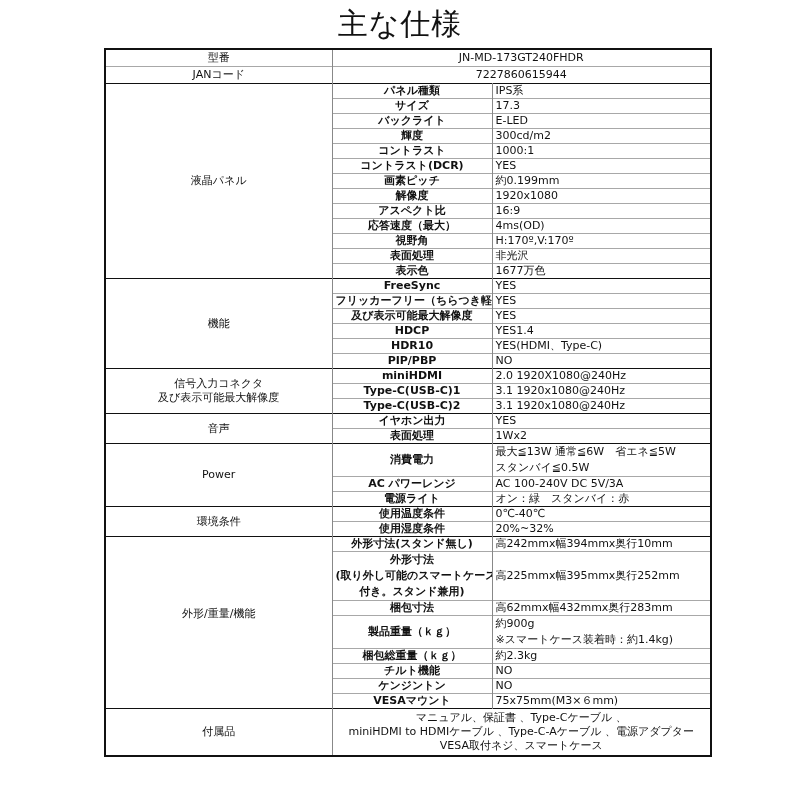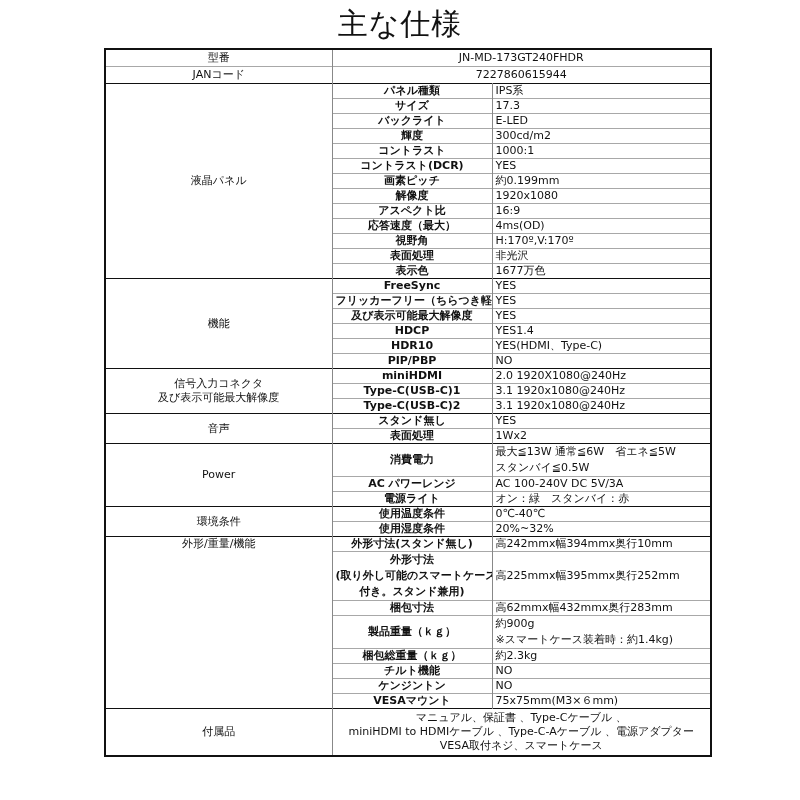--- a/index.html
+++ b/index.html
@@ -138,21 +138,21 @@
         <td class="sub">Type-C(USB-C)1</td>
         <td class="val">3.1 1920x1080@240Hz</td>
       </tr>
     <tr>
         <td class="sub">Type-C(USB-C)2</td>
         <td class="val">3.1 1920x1080@240Hz</td>
       </tr>
 
     <tr class="gstart">
       <td class="grp" rowspan="2">音声</td>
-      <td class="sub">スタンド無し</td>
+      <td class="sub">イヤホン出力</td>
       <td class="val">YES</td>
     </tr>
     <tr>
         <td class="sub">表面処理</td>
         <td class="val">1Wx2</td>
       </tr>
 
     <tr class="gstart">
       <td class="grp" rowspan="3">Power</td>
       <td class="sub">消費電力</td>
@@ -174,21 +174,21 @@
       <td class="grp" rowspan="2">環境条件</td>
       <td class="sub">使用温度条件</td>
       <td class="val">0℃-40℃</td>
     </tr>
     <tr>
         <td class="sub">使用湿度条件</td>
         <td class="val">20%~32%</td>
       </tr>
 
     <tr class="gstart">
-      <td class="grp" rowspan="8" style="vertical-align:top; ">外形/重量/機能</td>
+      <td class="grp" rowspan="8" style="vertical-align:top; padding-top:70px">外形/重量/機能</td>
       <td class="sub">外形寸法(スタンド無し)</td>
       <td class="val small">高242mmx幅394mmx奥行10mm</td>
     </tr>
     <tr>
       <td class="sub wrap" style="line-height:16px">
         <div>外形寸法</div>
         <div>(取り外し可能のスマートケース</div>
         <div>付き。スタンド兼用)</div>
       </td>
       <td class="val small">高225mmx幅395mmx奥行252mm</td>

